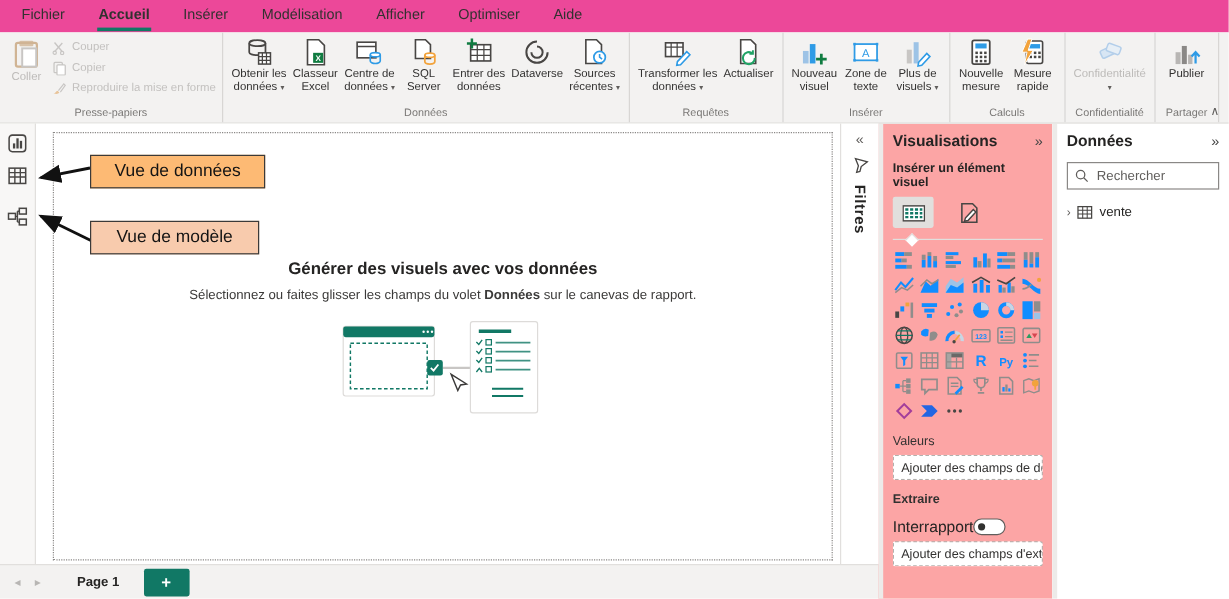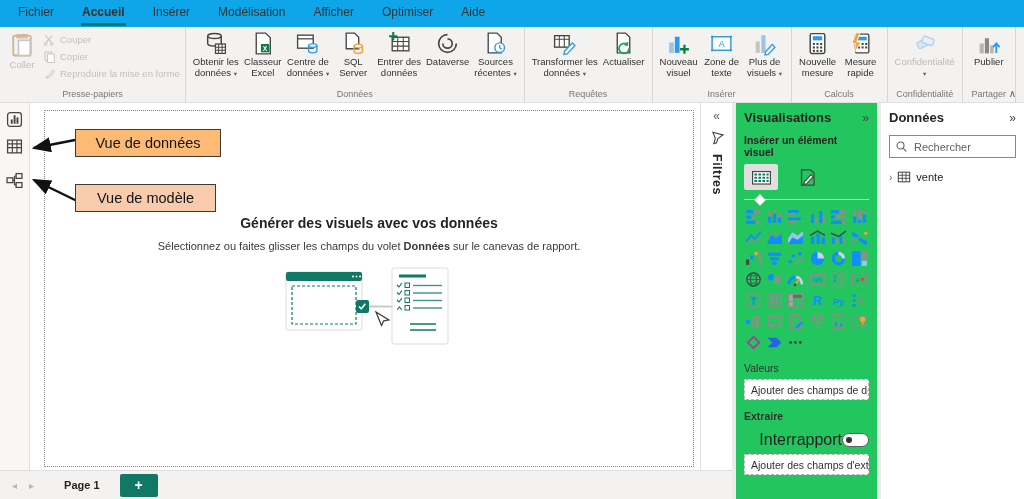--- a/index.html
+++ b/index.html
@@ -3,21 +3,21 @@
 <meta charset="utf-8">
 <style>
   :root{ --accent:#117865; }
   *{box-sizing:border-box}
   html,body{margin:0;padding:0}
   body{width:1024px;height:499px;overflow:hidden;background:#fff;
        font-family:"Liberation Sans","DejaVu Sans",sans-serif;font-size:12px;color:#252423;}
   .app{width:1024px;height:499px;display:flex;flex-direction:column;position:relative}
 
   
-  .menubar{height:27px;background:#0ea5e9;display:flex;padding-left:4px;flex:none}
+  .menubar{height:27px;background:#ec4899;display:flex;padding-left:4px;flex:none}
   .menu-item{padding:0 14px;height:27px;line-height:25px;font-size:12px;color:#323130;position:relative;white-space:nowrap}
   .menu-item.active{font-weight:bold}
   .menu-item.active::after{content:"";position:absolute;left:13px;right:13px;bottom:1px;height:3px;background:var(--accent)}
 
   
   .ribbon{height:76px;background:#f3f2f1;display:flex;flex:none;position:relative;border-bottom:1px solid #e1dfdd;overflow:hidden}
   .rgroup{display:flex;flex-direction:column;border-right:1px solid #d8d6d4;padding:2px 5px 0}
   .rbuttons{display:flex;flex:1;align-items:flex-start;justify-content:center;gap:1px}
   .rbtn{display:flex;flex-direction:column;align-items:center;min-width:42px;padding:2px 2px 0;border-radius:2px}
   .ricon{width:25px;height:25px;flex:none}
@@ -55,37 +55,37 @@
   .arrows{position:absolute;left:0;top:0;z-index:2;pointer-events:none}
 
   
   .filters-strip{width:32px;background:#fff;border-left:1px solid #e1dfdd;display:flex;flex-direction:column;align-items:center;padding-top:7px;flex:none}
   .fs-collapse{font-size:12px;color:#605e5c;line-height:1}
   .fs-funnel{width:15px;height:15px;margin-top:9px}
   .fs-funnel svg{width:100%;height:100%}
   .vtext{writing-mode:vertical-rl;font-weight:bold;font-size:12.5px;color:#252423;margin-top:8px;letter-spacing:.5px}
 
   
-  .vizpanel{width:145px;border-left:4px solid #edebe9;background:#22c55e;flex:none;padding:7px 8px 0;font-size:11px;overflow:hidden}
+  .vizpanel{width:145px;border-left:4px solid #edebe9;background:#fca5a5;flex:none;padding:7px 8px 0;font-size:11px;overflow:hidden}
   .datapanel{width:147px;border-left:4px solid #edebe9;background:#fff;flex:none;padding:7px 8px 0;overflow:hidden}
   .phead{display:flex;justify-content:space-between;align-items:center;font-size:13px;font-weight:bold;color:#252423}
   .pexp{color:#444;font-size:12px;font-weight:normal}
   .build-label{font-size:10.5px;font-weight:bold;margin-top:9px;color:#252423}
   .viztabs{display:flex;gap:12px;margin-top:6px;align-items:center;position:relative;padding-bottom:9px;border-bottom:1px solid #e1dfdd}
   .viztab{width:34px;height:26px;display:flex;align-items:center;justify-content:center;border-radius:2px}
   .viztab.sel{background:#e1dfdd}
   .viztab svg{width:19px;height:19px}
   .notch{position:absolute;left:12px;bottom:-5px;width:8px;height:8px;background:#fff;border-left:1px solid #e1dfdd;border-top:1px solid #e1dfdd;transform:rotate(45deg)}
   .gallery{display:grid;grid-template-columns:repeat(6,1fr);gap:2px 2px;margin-top:7px}
   .gcell{height:19px;display:flex;align-items:center;justify-content:center}
   .gcell svg{width:17px;height:17px}
   .sec-label{font-size:10.5px;color:#323130;margin-top:10px}
   .sec-label.b{font-weight:bold}
   .fieldwell{margin-top:5px;height:21px;border:1px dashed #b3b0ad;border-radius:2px;display:flex;align-items:center;padding:0 6px;font-size:10.5px;color:#323130;background:#fff;white-space:nowrap;overflow:hidden}
-  .togglerow{display:flex;justify-content:flex-end;align-items:center;margin-top:9px;font-size:16px;color:#252423}
+  .togglerow{display:flex;justify-content:flex-start;align-items:center;margin-top:9px;font-size:13px;color:#252423}
   .toggle{width:27px;height:14px;border-radius:8px;position:relative;flex:none}
   .toggle.off{border:1px solid #605e5c;background:#fff}
   .toggle.off::after{content:"";position:absolute;left:3px;top:3px;width:6px;height:6px;border-radius:50%;background:#323130}
   .toggle.on{background:#3b3a39}
   .toggle.on::before{content:"\2713";color:#fff;font-size:9px;position:absolute;left:5px;top:1px}
   .toggle.on::after{content:"";position:absolute;right:2px;top:2.5px;width:9px;height:9px;border-radius:50%;background:#fff}
   .searchbox{margin-top:10px;height:23px;border:1px solid #8a8886;display:flex;align-items:center;padding:0 5px;gap:4px;background:#fff}
   .searchbox .sic{width:13px;height:13px;flex:none}
   .searchbox .sic svg{width:100%;height:100%}
   .searchbox input{border:none;outline:none;font-size:11px;width:100%;color:#252423;font-family:inherit;background:transparent}

